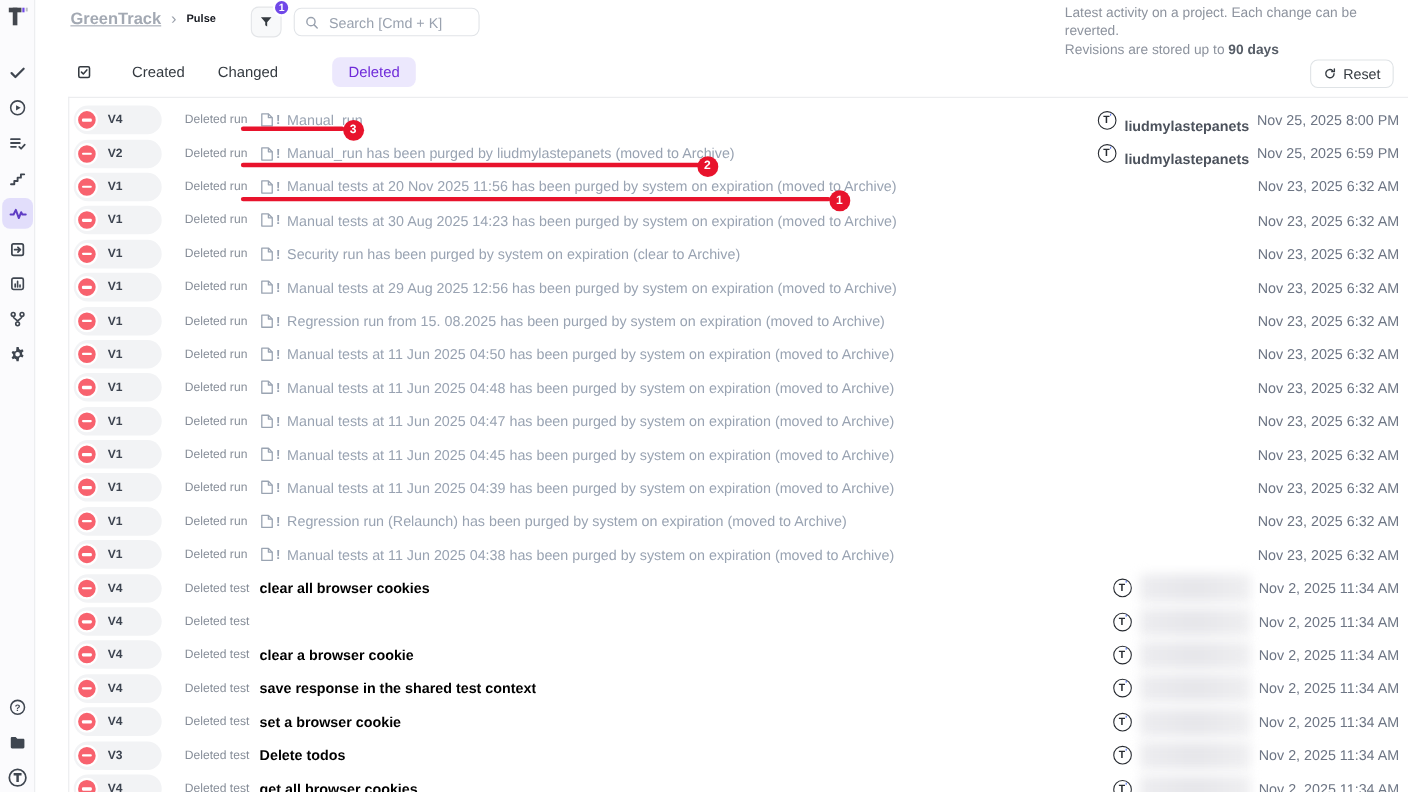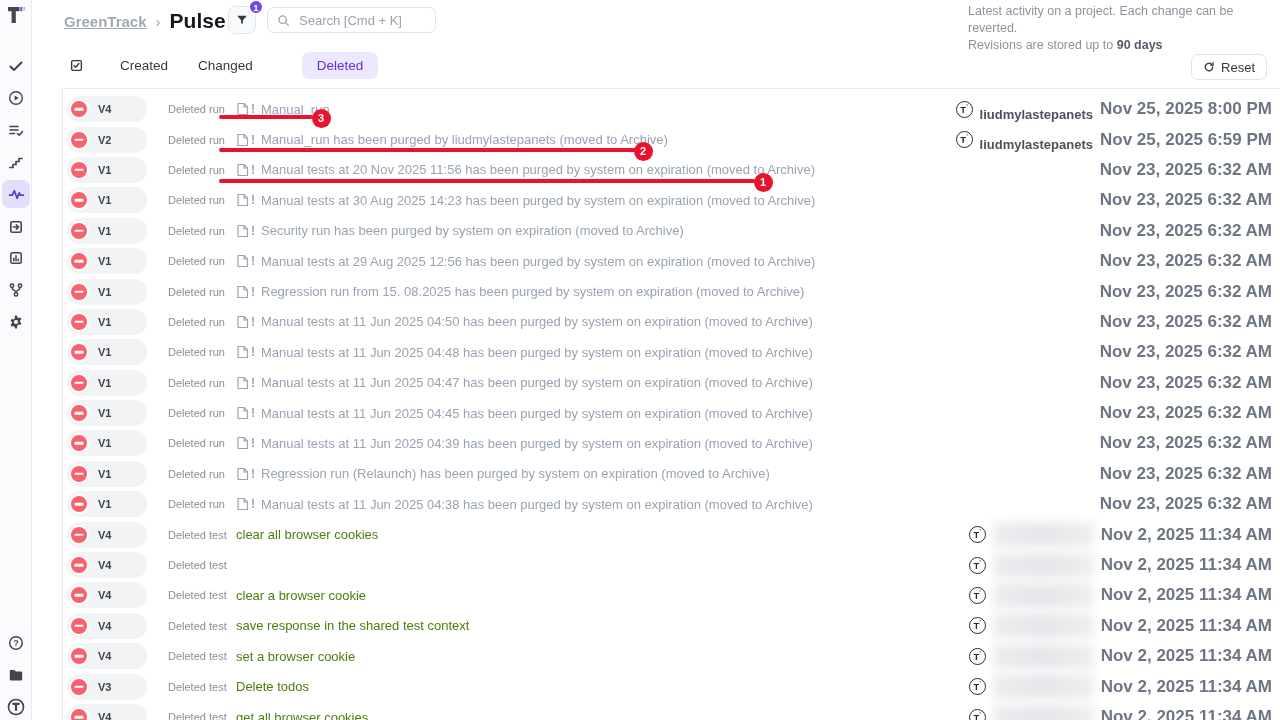--- a/index.html
+++ b/index.html
@@ -16,21 +16,21 @@
     background:#fbfbfd; border-right:1px solid #ecedef; z-index:5; }
   .logo { position:absolute; left:6px; top:4px; width:22px; height:22px; }
   .side-item { position:absolute; left:2px; width:28px; height:28px; border-radius:7px;
     display:flex; align-items:center; justify-content:center; color:#3f4650; }
   .side-item.active { background:var(--sidebar-active-bg,#e2defb); color:var(--sidebar-active-icon,#5f3dc4); }
 
   
   .breadcrumb { position:absolute; left:64px; top:9px; display:flex; align-items:center; gap:9px; }
   .crumb-project { font-size:15px; font-weight:600; color:#a3a9b3;text-decoration:underline; }
   .crumb-sep { font-size:15px; color:#9aa0ab; }
-  .crumb-page { font-size:21px; font-weight:700; color:#15181f; }
+  .crumb-page { font-size:10px; font-weight:700; color:#15181f; }
 
   .filter-btn { position:absolute; left:228px; top:6px; width:28px; height:28px;
     border:1px solid #e3e5e8; background:#f8f9fa; border-radius:7px;
     display:flex; align-items:center; justify-content:center; color:#343a40; }
   .filter-badge { position:absolute; left:248px; top:-1px; min-width:16px; height:16px;
     border-radius:9px; background:var(--accent-purple,#7048e8); color:#fff; font-size:9.5px; font-weight:700;
     display:flex; align-items:center; justify-content:center; border:2px solid #fff; z-index:6; }
 
   .search { position:absolute; left:267px; top:7px; width:169px; height:26px;
     border:1px solid #e1e4e8; border-radius:7px; background:#fff;
@@ -60,32 +60,32 @@
     display:flex; align-items:center; gap:9px; padding-left:2px; }
   .minus { width:20px; height:20px; border-radius:50%; background:var(--danger-red,#f8626e);
     border:2px solid #fff; position:relative; flex:none; }
   .minus::after { content:""; position:absolute; left:50%; top:50%; transform:translate(-50%,-50%);
     width:9px; height:2.5px; background:#fff; border-radius:1px; }
   .version { font-size:11px; font-weight:700; color:#3d4450; }
   .row-label { width:62px; margin-left:21px; font-size:11px; color:#878e99; flex:none; }
   .row-title { margin-left:6px; font-size:13px; display:flex; align-items:center; gap:2px;
     white-space:nowrap; overflow:hidden; }
   .row.kind-run .row-title { color:#99a3b2; }
-  .row.kind-test .row-title { color:#4d7c0f; }
+  .row.kind-test .row-title { color:#000000;font-weight:bold; }
   .doc-ic { display:flex; align-items:center; color:#9aa4b2; }
   .doc-bang { font-size:12px; font-weight:600; margin-right:4px; }
   .row-right { margin-left:auto; display:flex; align-items:center; gap:7px; flex:none; }
   .avatar { width:17px; height:17px; border-radius:50%; border:1.6px solid #272b31;
     display:flex; align-items:center; justify-content:center;
     font-size:9.5px; font-weight:800; color:#272b31; flex:none; background:#fff; }
   .avatar i { font-style:normal; color:#4263eb; font-size:7px; margin-top:-6px; }
   .row-user { font-size:13px; font-weight:700; color:#4c525c;margin-top:10px; }
   .blur-strip { width:101px; height:25px; border-radius:3px;
     background:linear-gradient(90deg,#ededf0,#e6e6ea 50%,#efeff1); filter:blur(5px); }
-  .row-time { font-size:17px; color:#6d7584;font-weight:bold; }
+  .row-time { font-size:13px; color:#6d7584; }
 
   
   .anno-line { position:absolute; height:4px; background:var(--annotation-red,#e8132c);
     border-radius:2px; z-index:40; }
   .anno-circle { position:absolute; width:19px; height:19px; border-radius:50%;
     background:var(--annotation-red,#e8132c); color:#fff; font-size:11px; font-weight:700;
     display:flex; align-items:center; justify-content:center; z-index:41; }
 </style>
 </head>
 <body>
@@ -347,21 +347,21 @@
     </div>
     <span class="row-label">Deleted run</span>
     <span class="row-title">
       <span class="doc-ic">
         <svg width="13" height="14" viewBox="0 0 13 14" fill="none" stroke="currentColor" stroke-width="1.2" stroke-linejoin="round">
             <path d="M2 1.5h6l3.5 3.5v7.5H2Z"></path>
             <path d="M8 1.5V5h3.5"></path>
           </svg>
       </span>
         <span class="doc-bang">!</span>
-        <span class="title-text">Security run has been purged by system on expiration (moved to Archive)</span>
+        <span class="title-text">Security run has been purged by system on expiration (clear to Archive)</span>
     </span>
     <span class="row-right">
 
       <span class="row-time">Nov 23, 2025 6:32 AM</span>
     </span>
   </div>
 
   <div class="row kind-run">
     <div class="pill">
       <span class="minus"></span>

